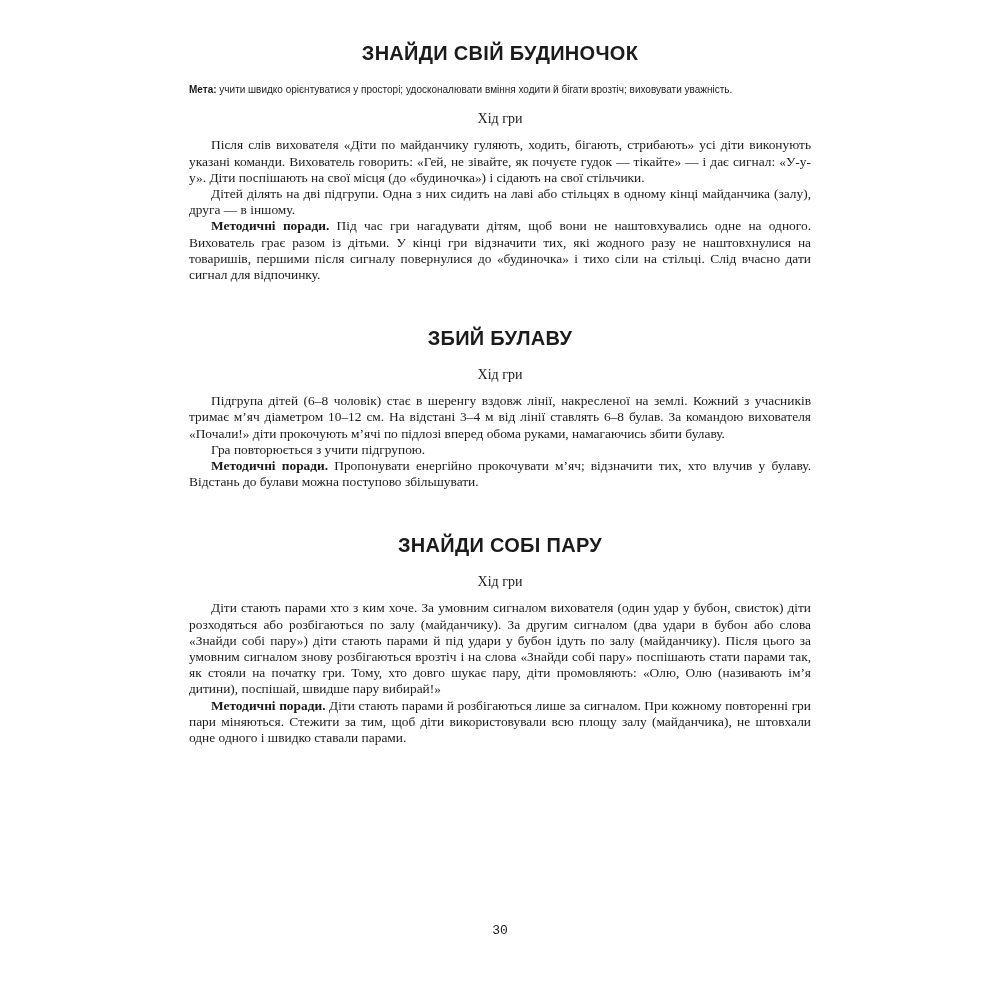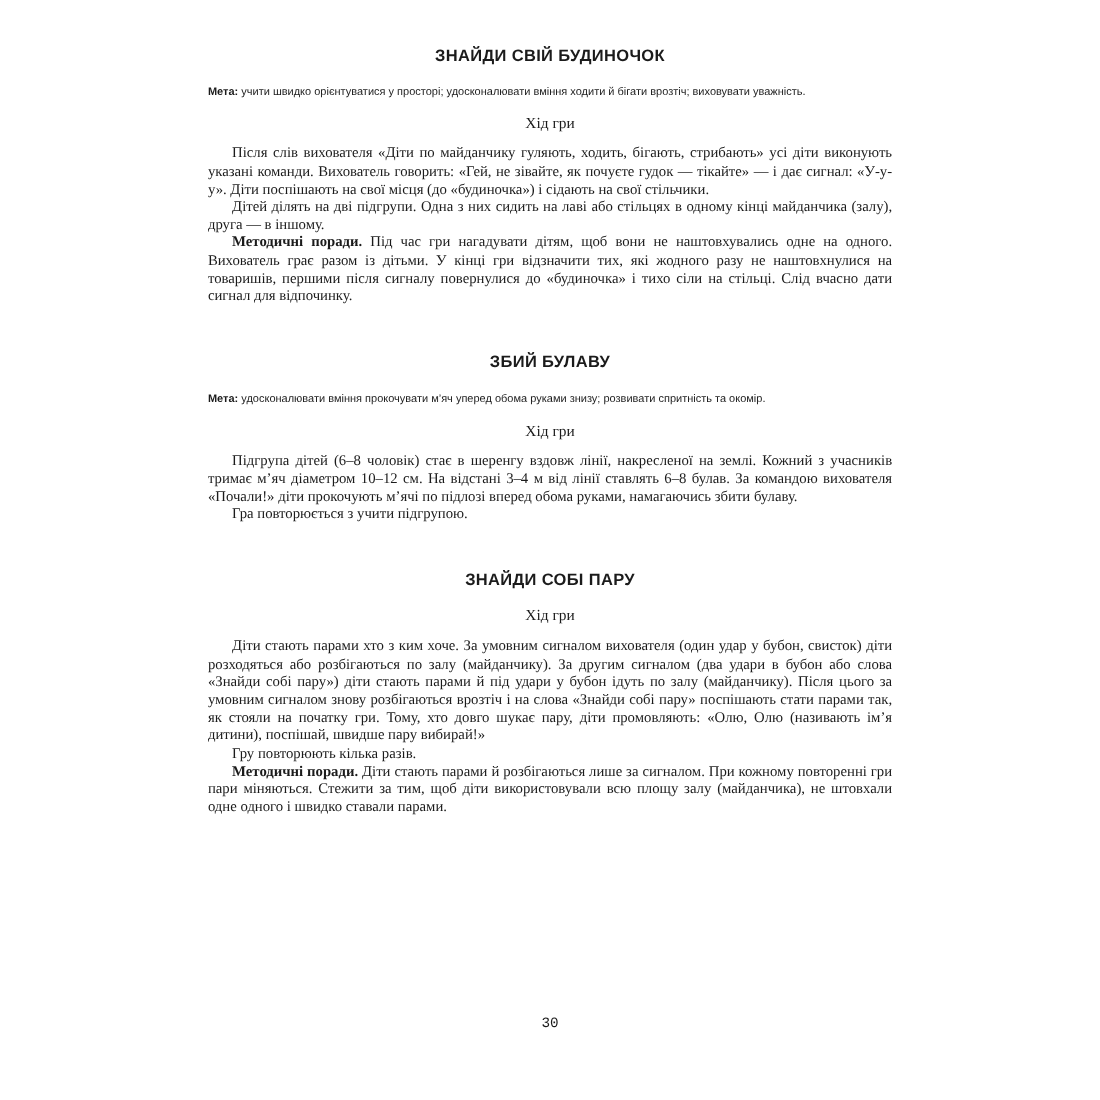--- a/index.html
+++ b/index.html
@@ -18,21 +18,21 @@
   }
   .content {
     width: 622px;
     margin: 0 auto;
     padding-top: 42px;
   }
   .game-section { margin-bottom: 0; }
   .game-title {
     font-family: "Liberation Sans", sans-serif;
     font-weight: bold;
-    font-size: 15px;
+    font-size: 20px;
     letter-spacing: 0.3px;
     text-align: center;
     margin: 0 0 17px 0;
   }
   .section-gap { margin-top: 44px; }
   .meta {
     font-family: "Liberation Sans", sans-serif;
     font-size: 10px;
     line-height: 16.4px;
     text-align: justify;
@@ -73,30 +73,29 @@
       <h1 class="game-title">ЗНАЙДИ СВІЙ БУДИНОЧОК</h1>
       <p class="meta"><span class="meta-label">Мета:</span><span> учити швидко орієнтуватися у просторі; удосконалювати вміння ходити й бігати врозтіч; виховувати уважність.</span></p>
       <h2 class="subheading">Хід гри</h2>
       <p class="body-para">Після слів вихователя «Діти по майданчику гуляють, ходить, бігають, стрибають» усі діти виконують указані команди. Вихователь говорить: «Гей, не зівайте, як почуєте гудок — тікайте» — і дає сигнал: «У-у-у». Діти поспішають на свої місця (до «будиночка») і сідають на свої стільчики.</p>
       <p class="body-para">Дітей ділять на дві підгрупи. Одна з них сидить на лаві або стільцях в одному кінці майданчика (залу), друга — в іншому.</p>
       <p class="body-para"><span class="tips-label">Методичні поради.</span><span> Під час гри нагадувати дітям, щоб вони не наштовхувались одне на одного. Вихователь грає разом із дітьми. У кінці гри відзначити тих, які жодного разу не наштовхнулися на товаришів, першими після сигналу повернулися до «будиночка» і тихо сіли на стільці. Слід вчасно дати сигнал для відпочинку.</span></p>
     </section>
 
     <section class="game-section section-gap">
       <h1 class="game-title">ЗБИЙ БУЛАВУ</h1>
-      <p class="meta"><span class="meta-label">Мета:</span><span> удосконалювати вміння прокочувати м’яч уперед обома руками знизу; розвивати спритність та окомір.</span></p>
       <h2 class="subheading">Хід гри</h2>
       <p class="body-para">Підгрупа дітей (6–8 чоловік) стає в шеренгу вздовж лінії, накресленої на землі. Кожний з учасників тримає м’яч діаметром 10–12 см. На відстані 3–4 м від лінії ставлять 6–8 булав. За командою вихователя «Почали!» діти прокочують м’ячі по підлозі вперед обома руками, намагаючись збити булаву.</p>
       <p class="body-para">Гра повторюється з учити підгрупою.</p>
+      <p class="body-para"><span class="tips-label">Методичні поради.</span><span> Пропонувати енергійно прокочувати м’яч; відзначити тих, хто влучив у булаву. Відстань до булави можна поступово збільшувати.</span></p>
     </section>
 
     <section class="game-section section-gap">
       <h1 class="game-title">ЗНАЙДИ СОБІ ПАРУ</h1>
       <h2 class="subheading">Хід гри</h2>
       <p class="body-para">Діти стають парами хто з ким хоче. За умовним сигналом вихователя (один удар у бубон, свисток) діти розходяться або розбігаються по залу (майданчику). За другим сигналом (два удари в бубон або слова «Знайди собі пару») діти стають парами й під удари у бубон ідуть по залу (майданчику). Після цього за умовним сигналом знову розбігаються врозтіч і на слова «Знайди собі пару» поспішають стати парами так, як стояли на початку гри. Тому, хто довго шукає пару, діти промовляють: «Олю, Олю (називають ім’я дитини), поспішай, швидше пару вибирай!»</p>
-      <p class="body-para">Гру повторюють кілька разів.</p>
       <p class="body-para"><span class="tips-label">Методичні поради.</span><span> Діти стають парами й розбігаються лише за сигналом. При кожному повторенні гри пари міняються. Стежити за тим, щоб діти використовували всю площу залу (майданчика), не штовхали одне одного і швидко ставали парами.</span></p>
     </section>
 
   </div>
 
   <div class="page-number">30</div>
 </div>
 
 </body></html>

